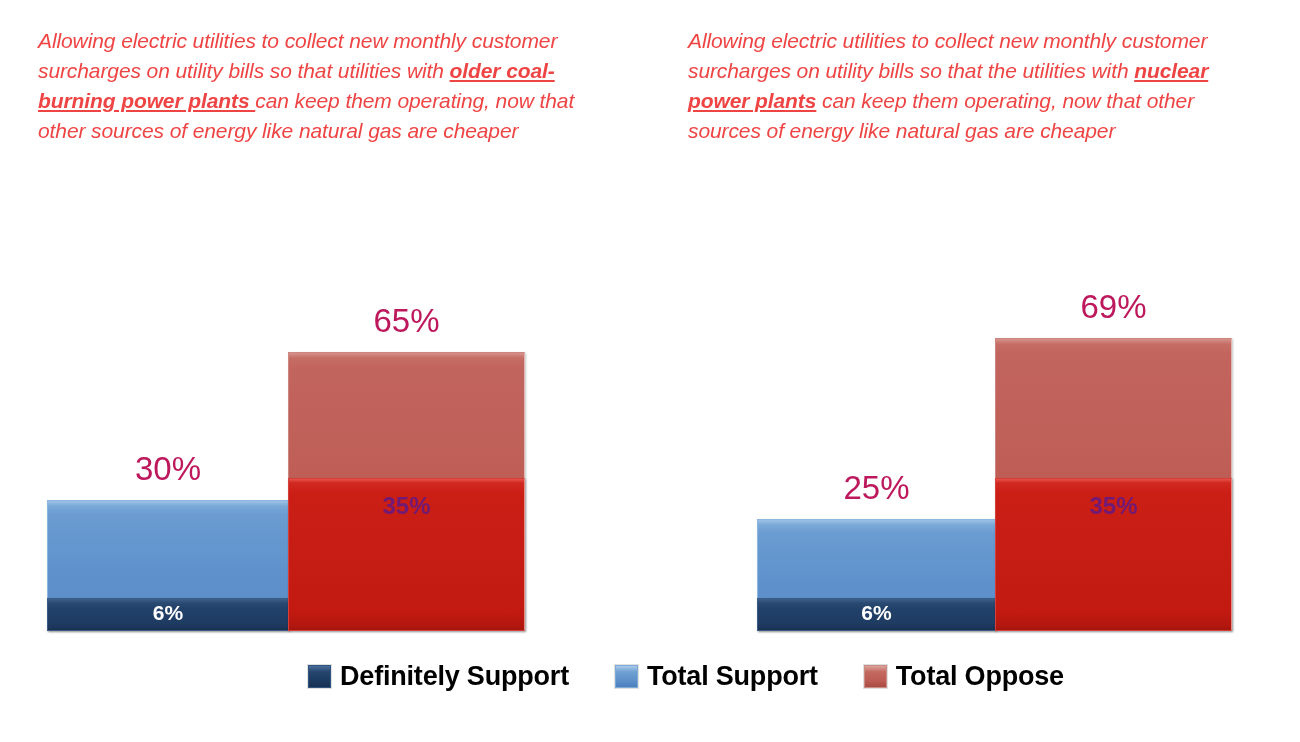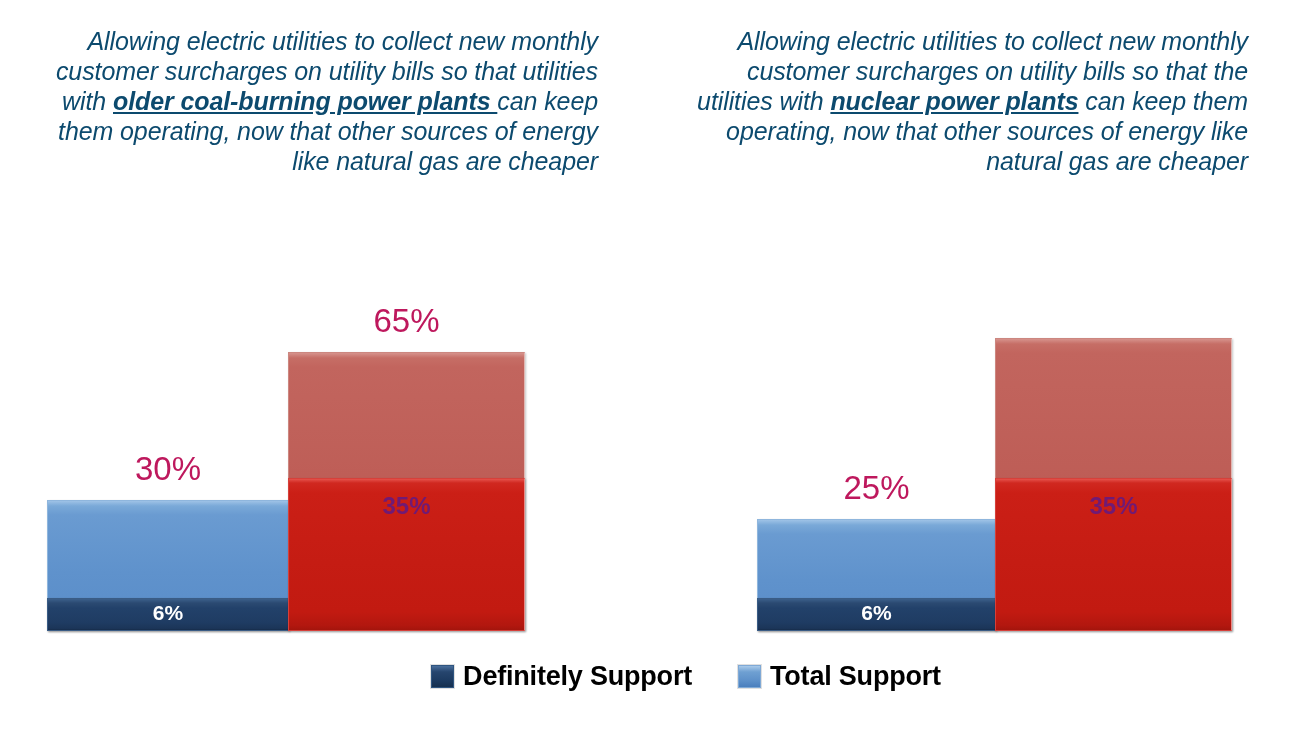--- a/index.html
+++ b/index.html
@@ -14,26 +14,26 @@
     overflow: hidden;
     font-family: "Liberation Sans", sans-serif;
     color: #000000;
   }
 
   
   .panel-title {
     position: absolute;
     top: 26px;
     width: 560px;
-    text-align: right;
+    text-align: left;
     font-family: "Liberation Sans", sans-serif;
     font-style: italic;
-    font-size: 25px;
+    font-size: 21px;
     line-height: 30px;
-    color: #0c4a6e;
+    color: #ef4444;
     letter-spacing: -0.1px;
   }
   #title-left  { left: 38px; }
   #title-right { left: 688px; }
   .panel-title b {
     font-weight: bold;
     text-decoration: underline;
   }
 
   
@@ -204,25 +204,30 @@
   <div class="bar bar-total-support" style="left:757px; top:519px; width:239px; height:112px;"></div>
 
   <div class="bar bar-def-support" style="left:757px; top:598px; width:239px; height:33px;"></div>
 
   <div class="bar bar-total-oppose" style="left:995px; top:338px; width:237px; height:293px;"></div>
 
   <div class="bar bar-def-oppose" style="left:995px; top:478px; width:237px; height:153px;"></div>
 
   <div class="outer-label" style="left:757px; top:469px; width:239px;">25%</div>
   <div class="inner-label-small" style="left:757px; top:601px; width:239px;">6%</div>
+  <div class="outer-label" style="left:995px; top:288px; width:237px;">69%</div>
   <div class="inner-label" style="left:995px; top:492px; width:237px;">35%</div>
 </div>
 
 <div id="legend">
   <div class="legend-item">
     <span class="legend-swatch sw-def-support"></span>
     <span class="legend-label">Definitely Support</span>
   </div>
   <div class="legend-item">
     <span class="legend-swatch sw-total-support"></span>
     <span class="legend-label">Total Support</span>
   </div>
+  <div class="legend-item">
+    <span class="legend-swatch sw-total-oppose"></span>
+    <span class="legend-label">Total Oppose</span>
+  </div>
 </div>
 
 </body></html>

